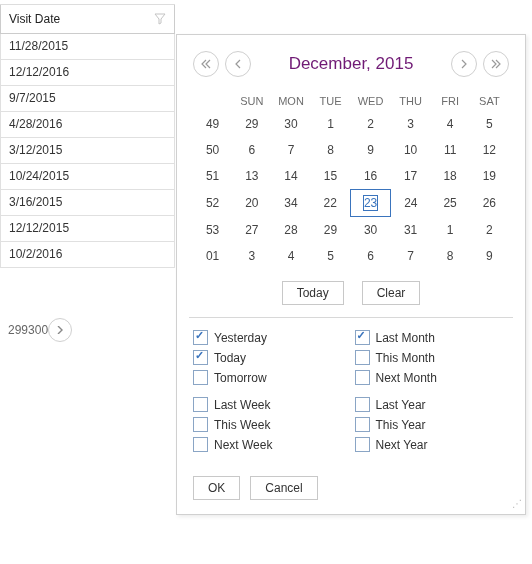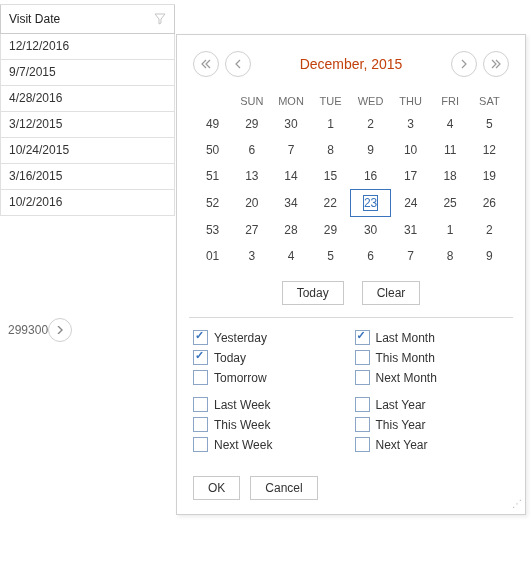--- a/index.html
+++ b/index.html
@@ -8,21 +8,21 @@
 .ghdr{display:flex;align-items:center;justify-content:space-between;border:1px solid #ccc;border-top:none;height:28px;padding:0 8px;background:#fff;color:#222}
 .filter-icon{width:12px;height:12px;opacity:.5}
 .cell{border:1px solid #e0e0e0;border-top:none;height:25px;line-height:25px;padding:0 8px;overflow:hidden;white-space:nowrap}
 .pager{position:absolute;left:8px;top:318px;display:flex;align-items:center;color:#666}
 .pager .pbtn{width:22px;height:22px;border:1px solid #d0d0d0;border-radius:50%;display:flex;align-items:center;justify-content:center;color:#888;font-size:10px}
 .popup{position:absolute;left:176px;top:34px;width:348px;background:#fff;border:1px solid #d0d0d0;box-shadow:2px 2px 4px rgba(0,0,0,.08)}
 .cal{padding:10px 16px 0 16px}
 .navrow{display:flex;align-items:center;justify-content:space-between;margin:6px 0 14px 0}
 .navbtn{width:24px;height:24px;border:1px solid #cfcfcf;border-radius:50%;display:flex;align-items:center;justify-content:center;color:#9a9a9a;font-size:11px}
 .navgroup{display:flex;gap:6px}
-.monthtitle{color:#c2410c;font-size:14px}
+.monthtitle{color:#701a75;font-size:17px}
 .daystbl{width:100%;border-collapse:collapse;text-align:center}
 .daystbl th{font-weight:normal;color:#6e6e6e;font-size:11px;padding:4px 0}
 .daystbl td{width:34px;height:24px;font-size:12px;color:#444}
 .wk{color:#bdbdbd;font-size:10px}
 .out{color:#cfcfcf}
 .red{color:#d64a3a}
 .today{border:1px solid #3a74bd;color:#3a74bd}
 .btnrow{display:flex;justify-content:center;gap:18px;margin:12px 0}
 .btn{border:1px solid #c8c8c8;background:#fff;padding:4px 14px;font-size:12px;color:#333}
 .sep{border-top:1px solid #d8d8d8;margin:0 12px}
@@ -43,26 +43,28 @@
 <div class="grid">
   <div class="ghdr">
     <span>Visit Date</span>
     <span class="filter-icon">
       <svg viewBox="0 0 12 12">
             <path d="M1 1h10L7 6v4l-2 1V6z" fill="none" stroke="#888" stroke-width="1"></path>
           </svg>
     </span>
   </div>
   <div id="grid-rows">
+        <div class="cell">11/28/2015</div>
         <div class="cell">12/12/2016</div>
         <div class="cell">9/7/2015</div>
         <div class="cell">4/28/2016</div>
         <div class="cell">3/12/2015</div>
         <div class="cell">10/24/2015</div>
         <div class="cell">3/16/2015</div>
+        <div class="cell">12/12/2015</div>
         <div class="cell">10/2/2016</div>
       </div>
 </div>
 
 <div class="pager">
   <span>299</span>
   <span>300</span>
   <span class="pbtn">
     <svg width="8" height="8" viewBox="0 0 8 8">
           <path d="M2 0l4 4-4 4" fill="none" stroke="#888" stroke-width="1.4"></path>

